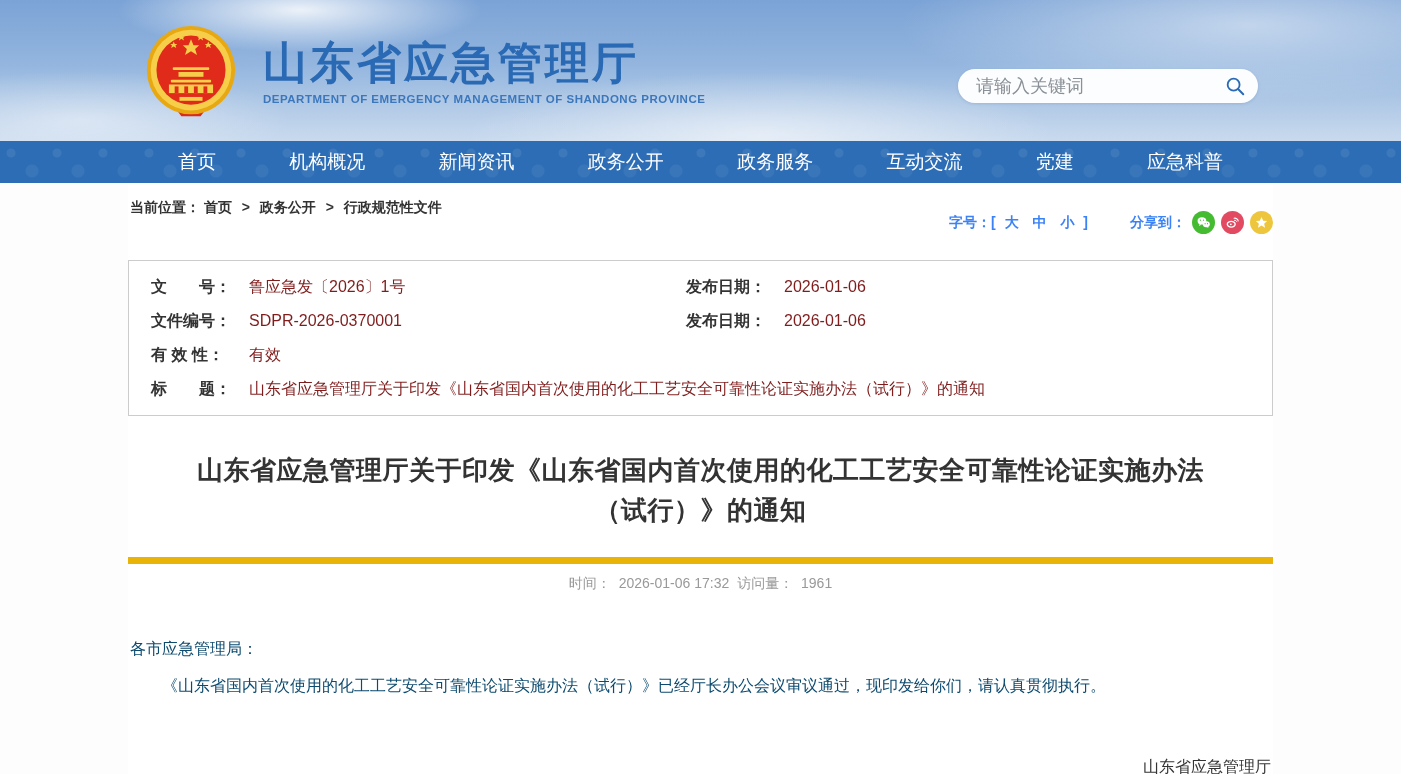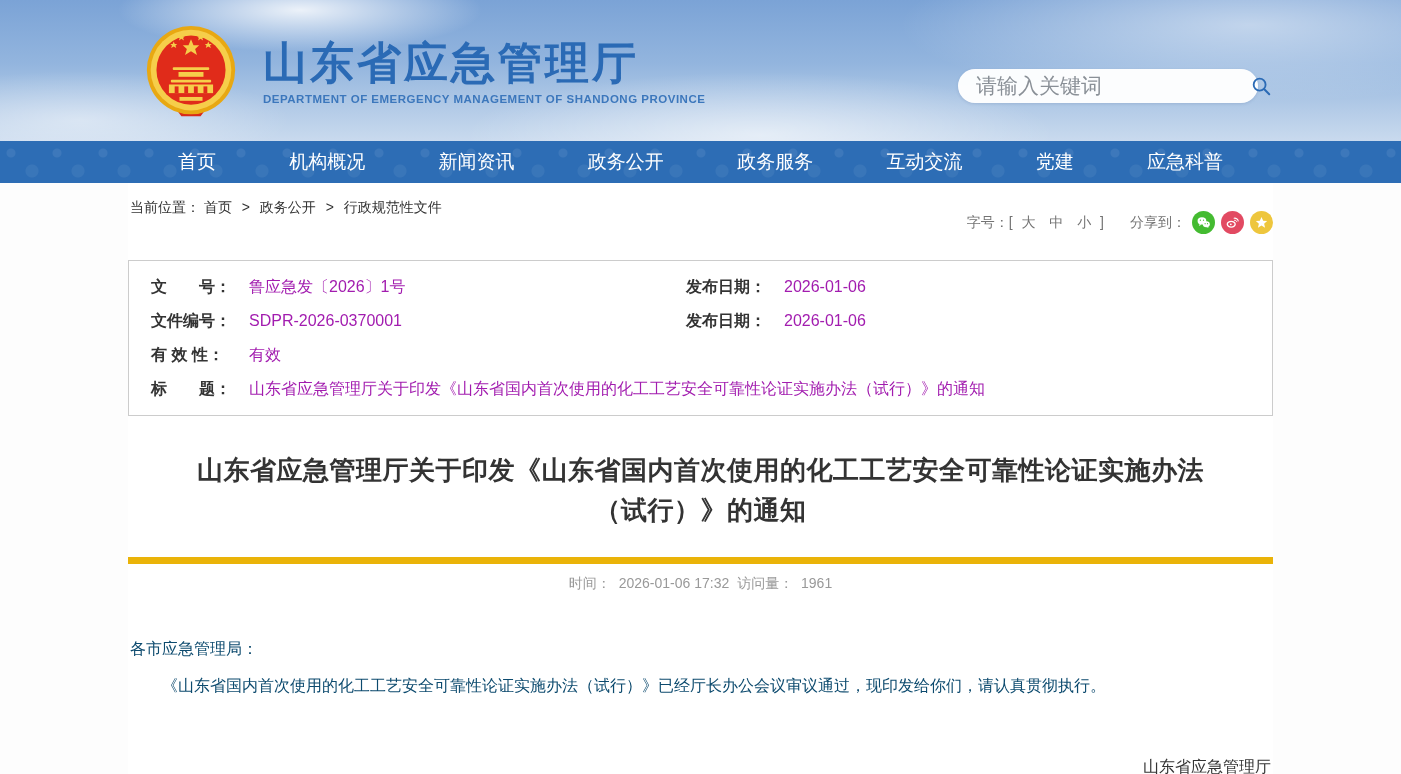--- a/index.html
+++ b/index.html
@@ -22,54 +22,54 @@
   .emblem{width:96px;height:96px;flex:0 0 auto;}
   .brand-text{margin-left:24px;}
   .site-title{font-size:44px;font-weight:700;color:#2a6ab5;letter-spacing:3px;line-height:1.1;}
   .site-subtitle{font-size:11.5px;font-weight:700;color:#3c77bc;letter-spacing:.5px;margin-top:6px;}
   .search-box{
     position:absolute;right:15px;top:69px;width:300px;height:34px;background:rgba(255,255,255,.96);
     border-radius:17px;display:flex;align-items:center;box-shadow:0 1px 3px rgba(60,90,140,.18);
   }
   .search-input{
     flex:1;border:none;outline:none;background:transparent;padding:0 8px 0 18px;
-    font-size:21px;color:#ec4899;font-family:Liberation Serif, serif;
+    font-size:18px;color:#ec4899;font-family:Liberation Serif, serif;
   }
   .search-input::placeholder{color:#8a9097;}
   .search-btn{border:none;background:transparent;cursor:pointer;padding:0 12px 0 0;display:flex;align-items:center;}
   
   .main-nav{
     height:42px;background-color:#2d6db5;
     background-image:
       radial-gradient(circle at 11px 12px, rgba(255,255,255,.08) 4px, transparent 5px),
       radial-gradient(circle at 32px 30px, rgba(255,255,255,.06) 6px, transparent 7px);
     background-size:46px 42px;
   }
   .nav-inner{width:1145px;margin:0 auto;height:100%;display:flex;align-items:center;
     justify-content:space-between;padding:0 50px;box-sizing:border-box;}
   .nav-item{color:#fff;font-size:19px;text-decoration:none;cursor:pointer;white-space:nowrap;}
   
   .content{width:1145px;margin:0 auto;background:#fff;}
-  .crumb-row{display:flex;justify-content:space-between;align-items:flex-start;padding-top:16px;}
+  .crumb-row{display:flex;justify-content:space-between;align-items:flex-start;padding-top:16px;font-weight:bold;}
   .breadcrumb{font-size:14px;color:#333;padding-left:2px;}
   .breadcrumb a{color:#333;text-decoration:none;cursor:pointer;}
   .crumb-sep{margin:0 6px;color:#333;}
-  .page-tools{display:flex;align-items:center;font-size:14px;color:#737373;margin-top:12px;}
+  .page-tools{display:flex;align-items:center;font-size:14px;color:#3b82f6;margin-top:12px;}
   .font-size-ctl span.sz{margin:0 5px;cursor:pointer;}
-  .share-label{margin-left:26px;}
+  .share-label{margin-left:42px;}
   .share-btn{width:23px;height:23px;border-radius:50%;margin-left:6px;display:inline-flex;
     align-items:center;justify-content:center;cursor:pointer;vertical-align:middle;}
   .share-wechat{background:#44bb31;}
   .share-weibo{background:#e24a62;}
   .share-fav{background:#eec63d;}
   
   .doc-info{border:1px solid #ccc;margin-top:26px;padding:9px 0;display:grid;
     grid-template-columns:120px 415px 120px 1fr;font-size:16px;}
   .doc-info .lbl{font-weight:700;color:#333;padding-left:22px;line-height:34px;white-space:pre;}
-  .doc-info .val{color:#a21caf;line-height:34px;}
+  .doc-info .val{color:#7f1d1d;line-height:34px;}
   .span3{grid-column:2 / 5;}
   
   .article-title{
     width:1040px;margin:34px auto 0;text-align:center;font-size:26px;font-weight:700;
     color:#333;line-height:1.55;letter-spacing:.5px;
   }
   .article-meta{margin-top:26px;border-top:7px solid #eab308;text-align:center;
     padding-top:11px;font-size:14px;color:#999;}
   .article-meta span{margin:0 2px;}
   .article-body{margin-top:41px;font-size:16px;color:#0c4a6e;line-height:1.85;padding:0 2px;}

